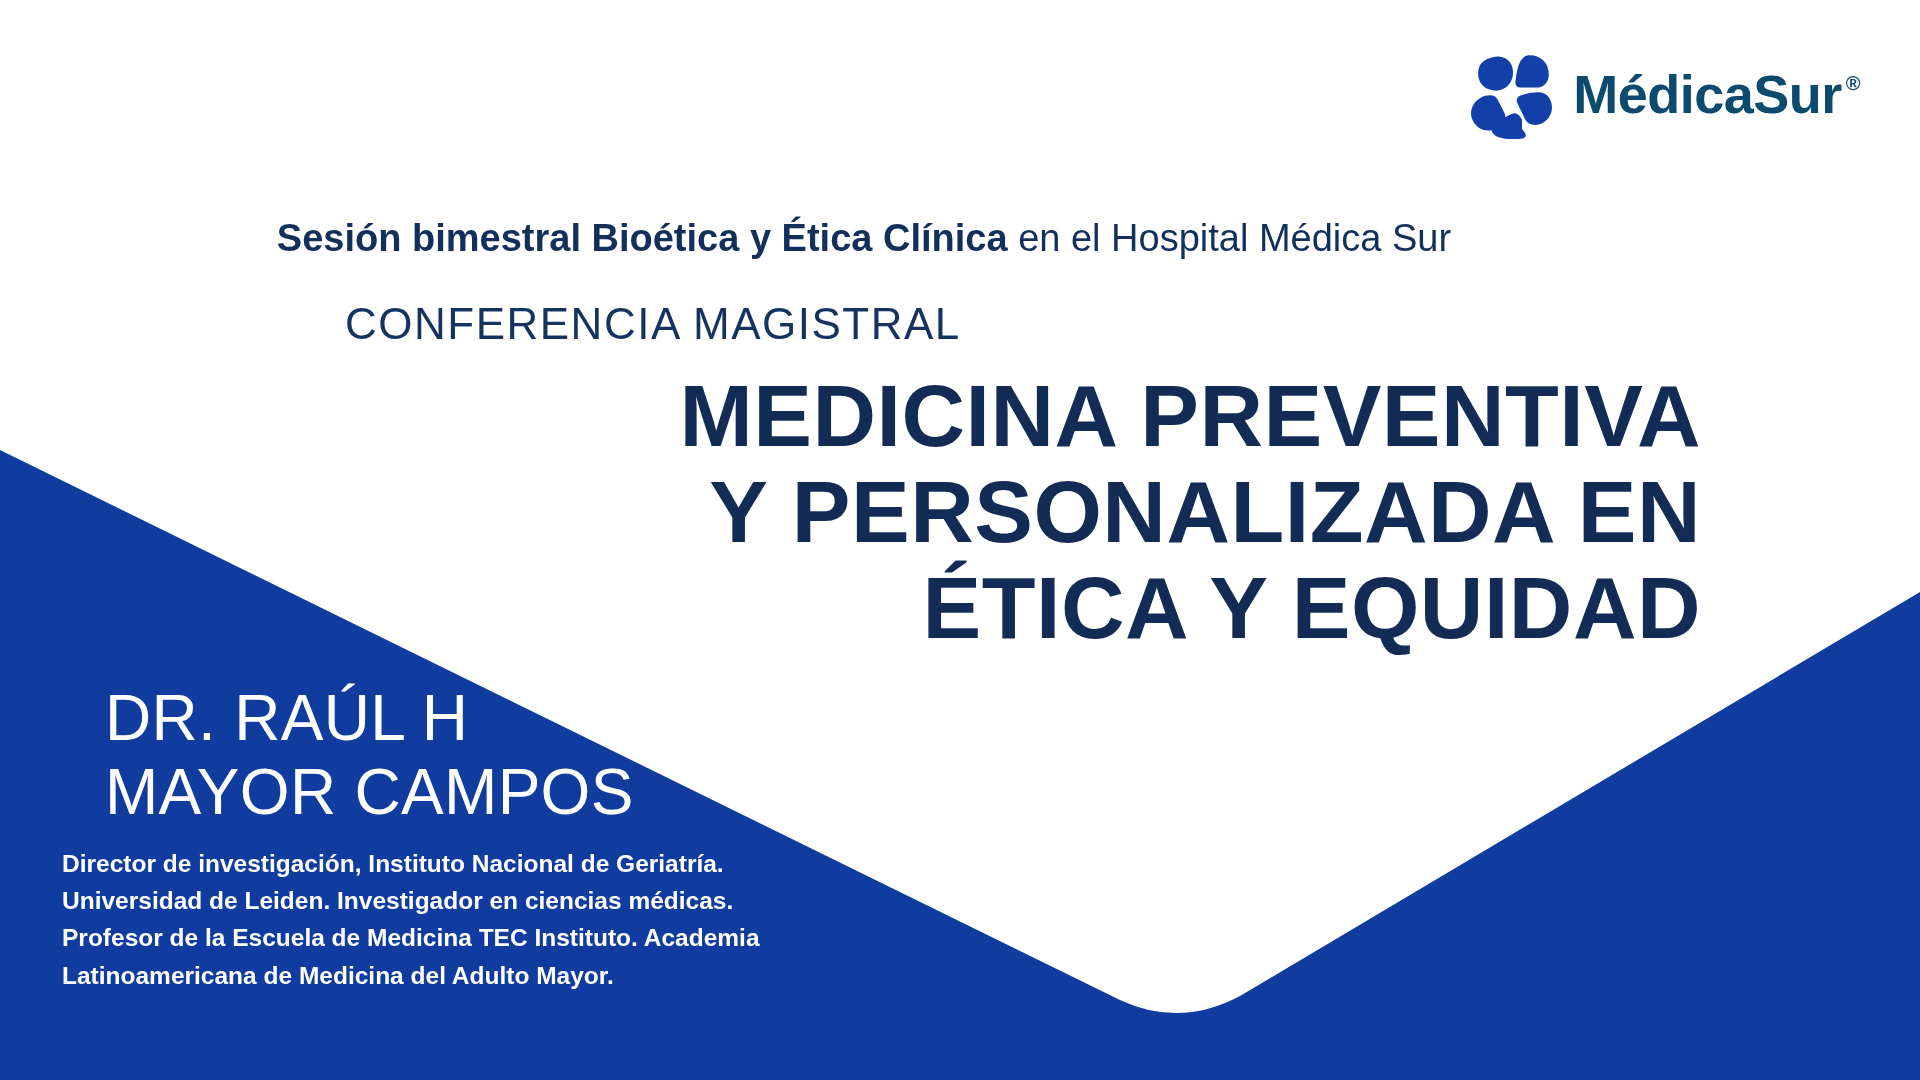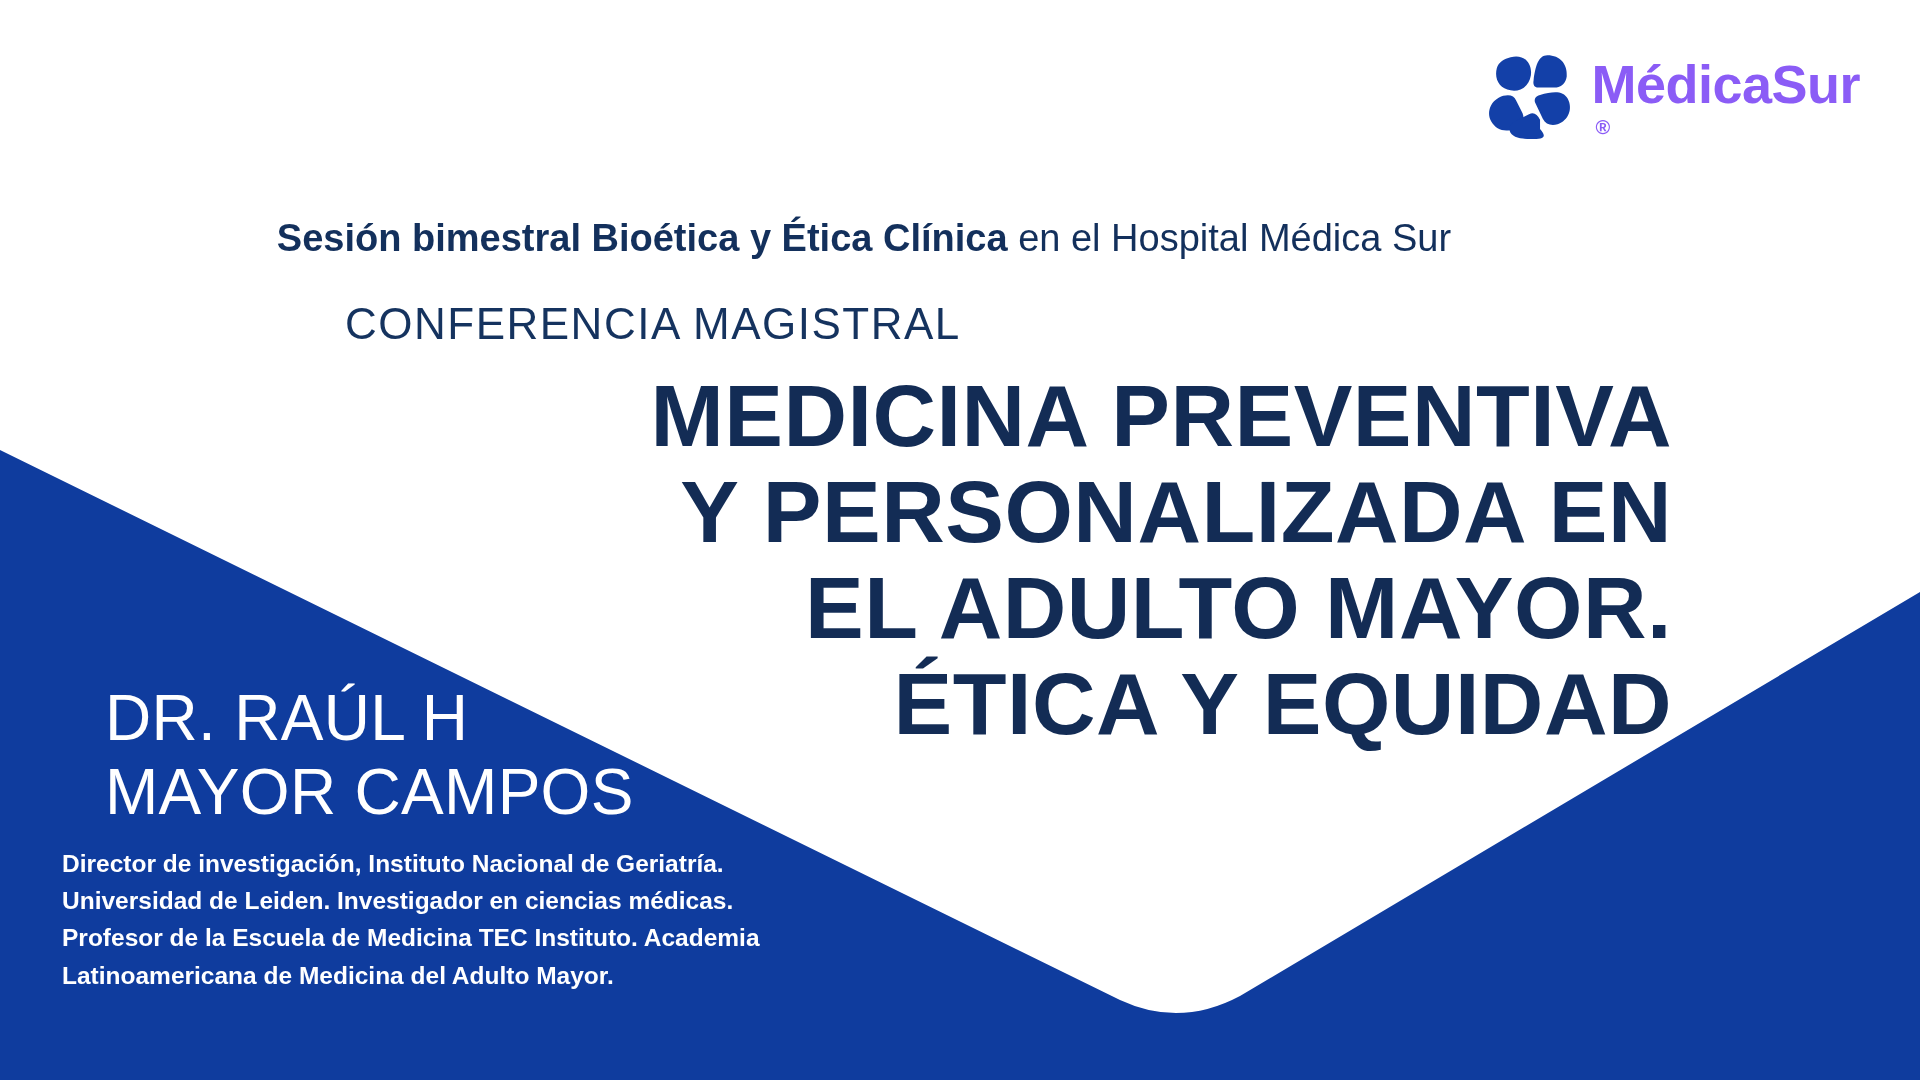--- a/index.html
+++ b/index.html
@@ -32,27 +32,26 @@
     top: 48px;
     right: 60px;
     display: flex;
     align-items: center;
     gap: 16px;
   }
   .logo-mark { width: 92px; height: 92px; display: block; }
   .logo-text {
     font-size: 54px;
     font-weight: 700;
-    color: #8b5cf6;
+    color: #0c4a6e;
     letter-spacing: -0.5px;
     line-height: 1;
     white-space: nowrap;
     display: flex;
     align-items: flex-start;
-    flex-direction: column;
   }
   .logo-reg {
     font-size: 20px;
     font-weight: 700;
     margin-left: 4px;
     position: relative;
     top: 6px;
   }
 
   
@@ -88,20 +87,21 @@
     position: absolute;
     top: 368px;
     left: 0;
     width: 1672px;
     text-align: right;
     color: #132c55;
     font-size: 88px;
     font-weight: 700;
     line-height: 1.09;
     letter-spacing: 0.5px;
+    padding-left: 29px;
   }
   .title-block div { white-space: nowrap; }
 
   
   .speaker-name {
     position: absolute;
     top: 682px;
     left: 60px;
     color: #ffffff;
     font-size: 64px;
@@ -156,21 +156,20 @@
 
   <div class="session-line">
     <span class="session-strong">Sesión bimestral Bioética y Ética Clínica</span><span class="session-rest"> en el Hospital Médica Sur</span>
   </div>
 
   <div class="kicker">CONFERENCIA MAGISTRAL</div>
 
   <div class="title-block">
     <div>MEDICINA PREVENTIVA</div>
     <div>Y PERSONALIZADA EN</div>
-    <div>EL ADULTO MAYOR.</div>
     <div>ÉTICA Y EQUIDAD</div>
   </div>
 
   <div class="speaker-name">
     <div>DR. RAÚL H</div>
     <div>MAYOR CAMPOS</div>
   </div>
 
   <div class="speaker-bio">
     <div>Director de investigación, Instituto Nacional de Geriatría.</div>

